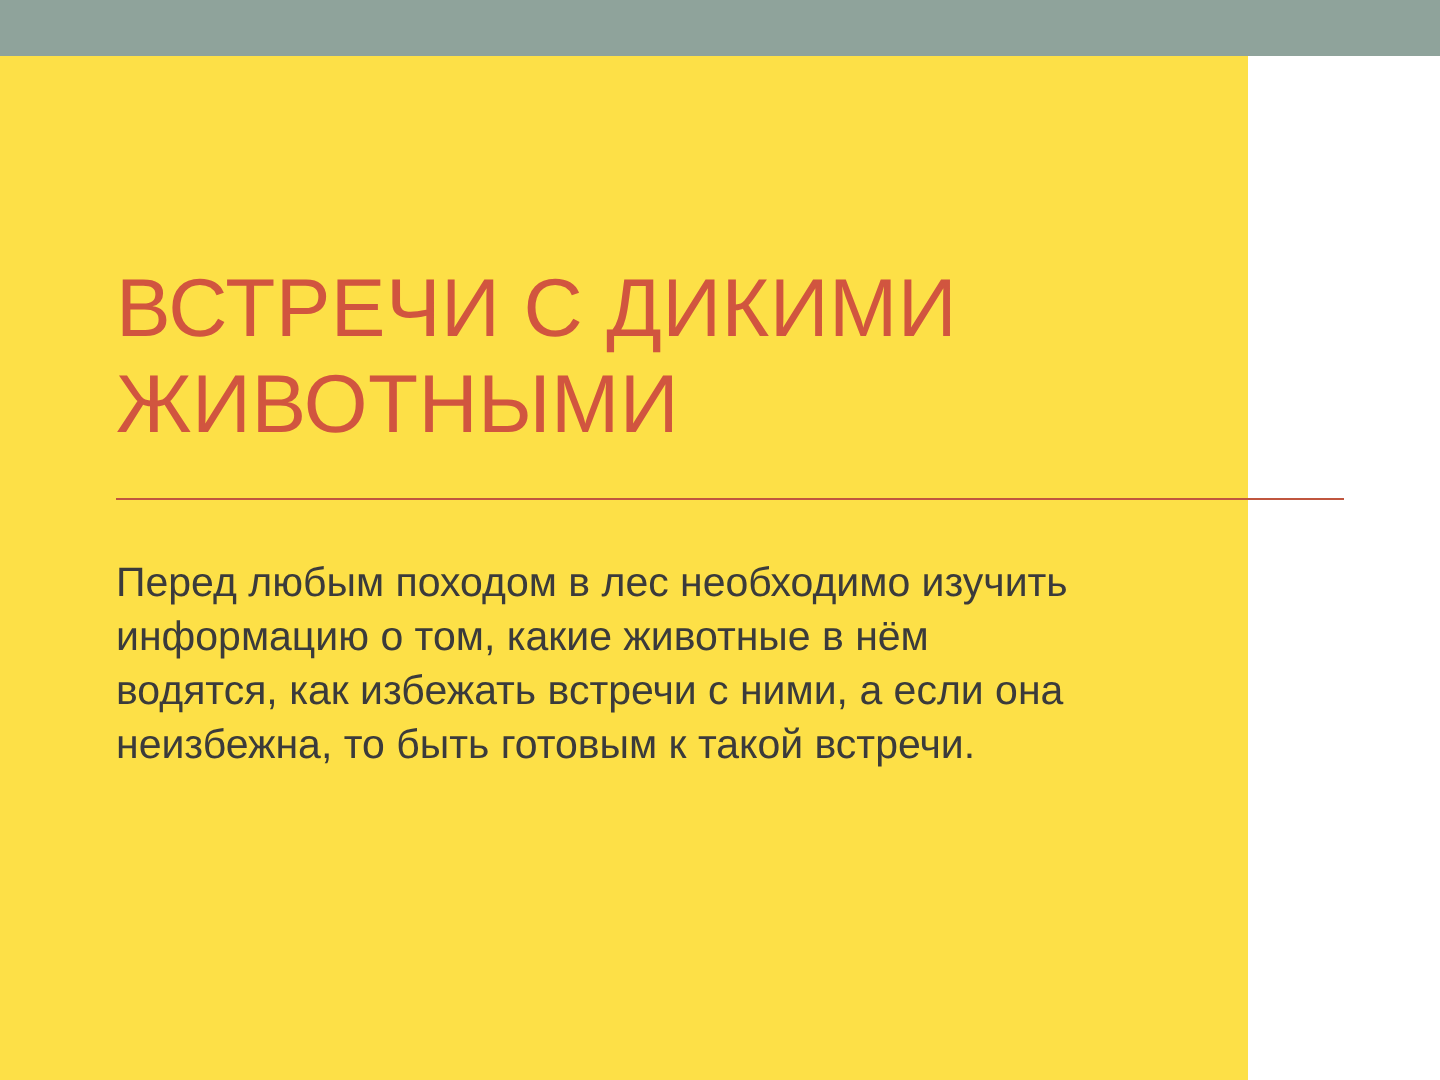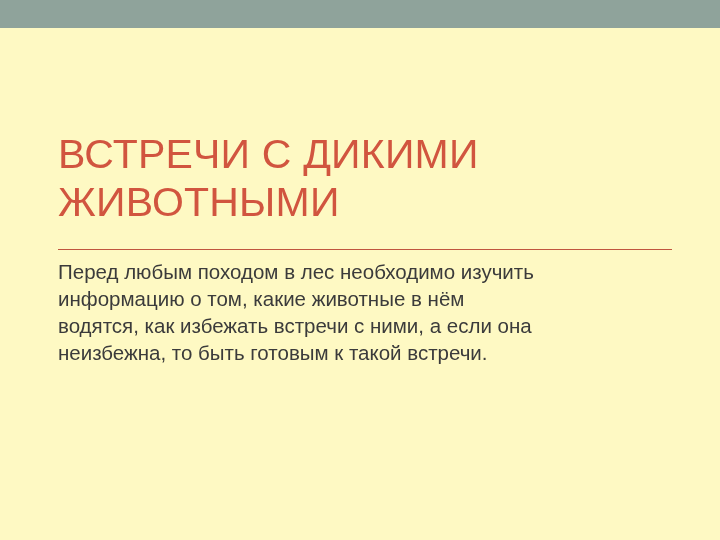--- a/index.html
+++ b/index.html
@@ -8,23 +8,23 @@
   }
   body {
     width: 720px;
     height: 540px;
     background: #ffffff;
     font-family: "Liberation Sans", sans-serif;
     overflow: hidden;
   }
   .slide {
     position: relative;
-    width: 720px;
+    width: 624px;
     height: 540px;
-    background: #fef9c3;
+    background: #fde047;
     box-sizing: border-box;
   }
   .top-band {
     position: absolute;
     top: 0;
     left: 0;
     width: 720px;
     height: 28px;
     background: #8fa39b;
   }
@@ -45,21 +45,21 @@
     padding: 0;
     max-width: 580px;
   }
   .divider {
     margin-top: 22px;
     width: 614px;
     height: 1px;
     background: #c0563f;
   }
   .slide-body {
-    margin-top: 8px;
+    margin-top: 28px;
     font-size: 20.5px;
     line-height: 1.32;
     color: #3b3b3b;
     max-width: 480px;
     white-space: pre-line;
   }
 </style>
 </head>
 <body>
 

